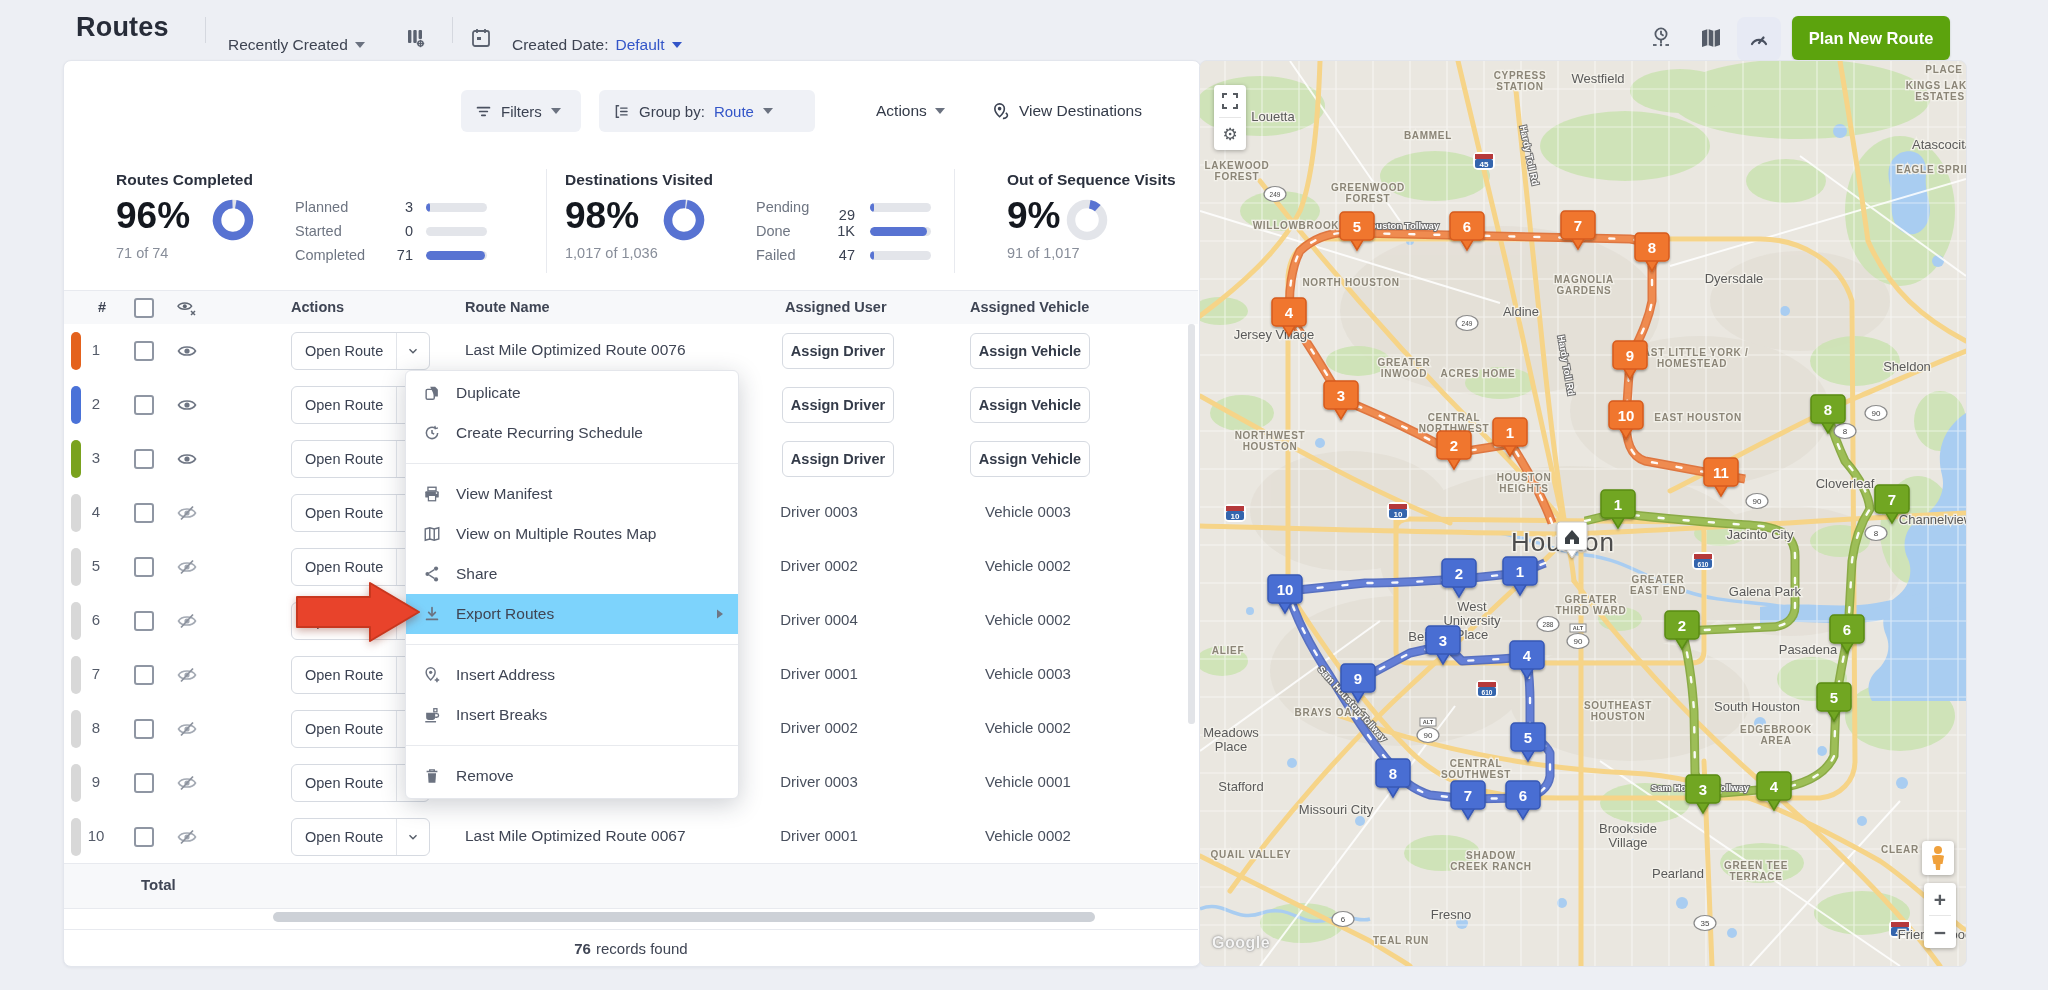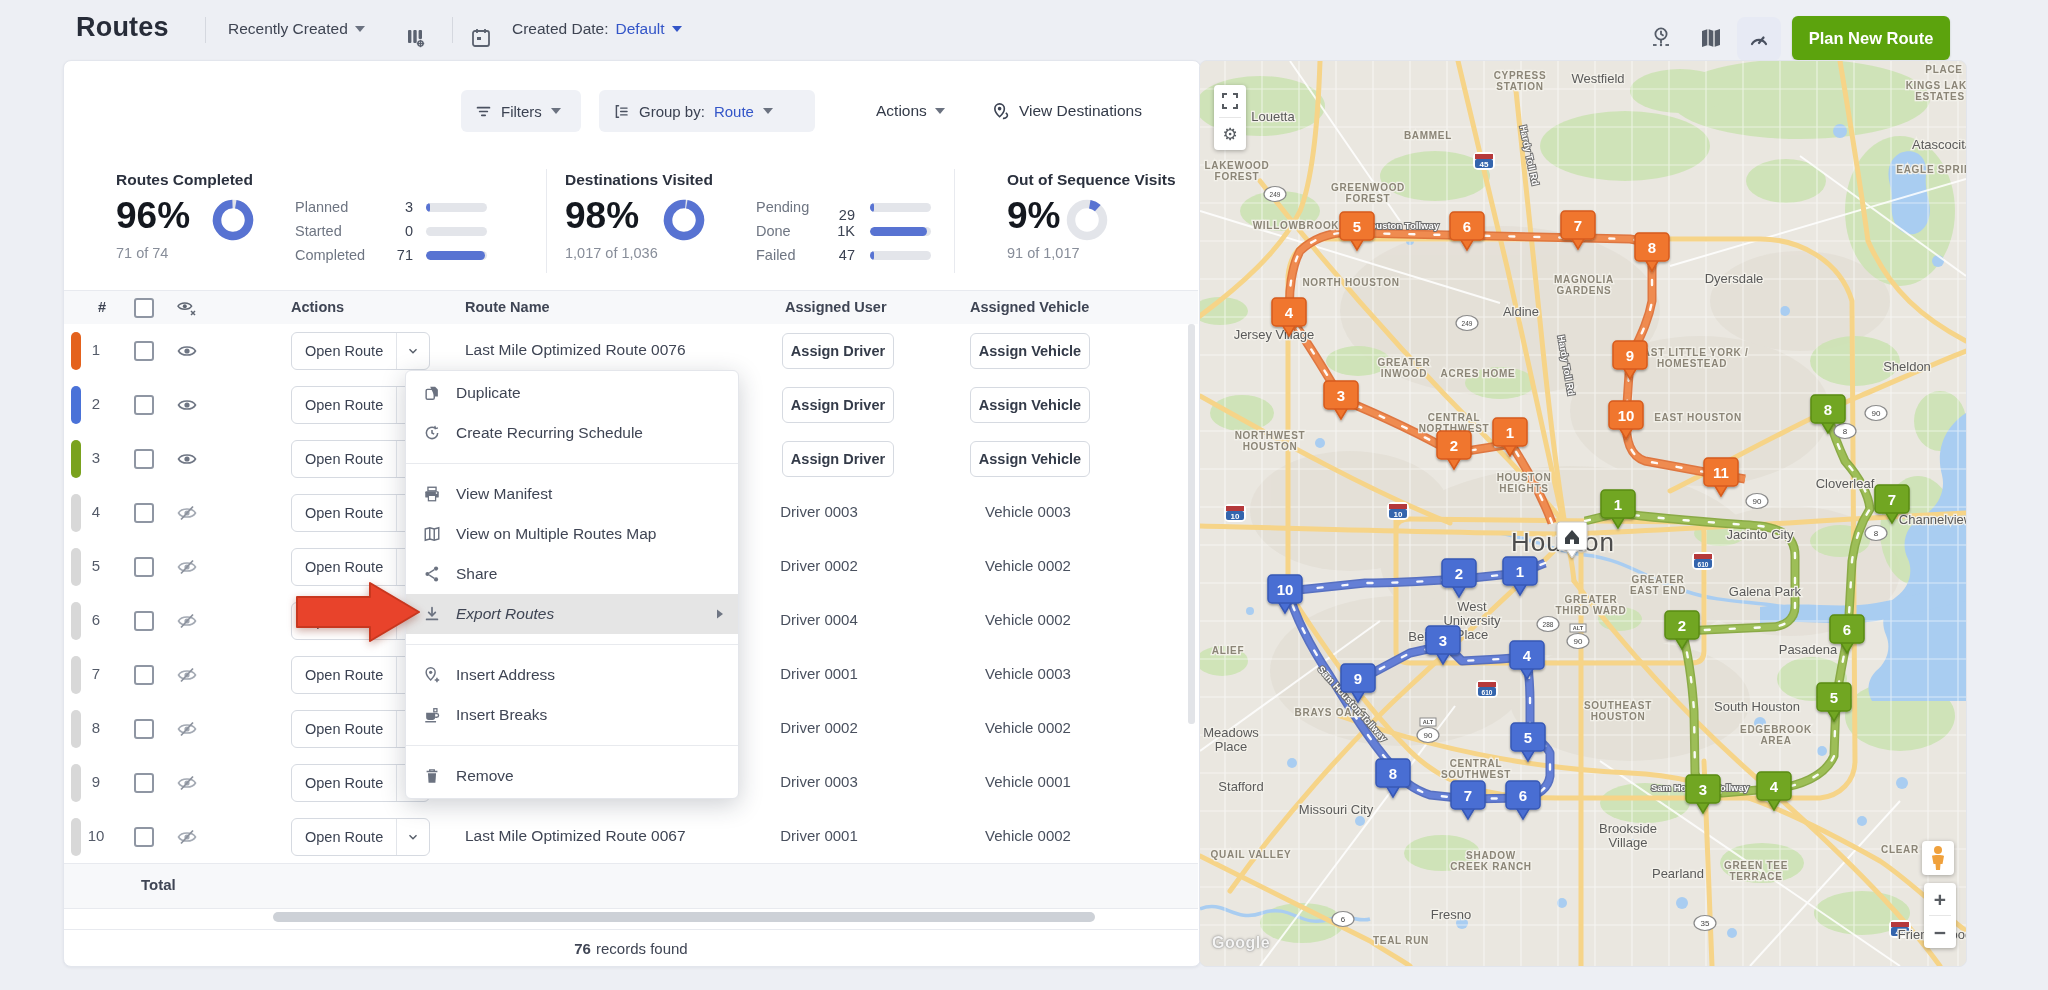--- a/index.html
+++ b/index.html
@@ -2,21 +2,21 @@
 <html><head>
 <meta charset="utf-8">
 <style>
   html,body{margin:0;padding:0;}
   body{width:2048px;height:990px;background:#edeff4;font-family:"Liberation Sans",sans-serif;position:relative;overflow:hidden;color:#3b4252;}
   #app{position:absolute;inset:0;}
   .abs{position:absolute;}
   
   .page-title{left:76px;top:12px;font-size:27px;font-weight:700;color:#272c38;letter-spacing:.2px;}
   .vdiv{width:1px;height:26px;background:#d5d8df;top:17px;}
-  .hd-item{top:20px;font-size:15.5px;color:#3e4452;display:flex;align-items:center;gap:7px;}
+  .hd-item{top:36px;font-size:15.5px;color:#3e4452;display:flex;align-items:center;gap:7px;}
   .caret{width:0;height:0;border-left:5px solid transparent;border-right:5px solid transparent;border-top:6px solid #6b7280;display:inline-block;}
   .caret.blue{border-top-color:#3355c8;}
   .blue-txt{color:#3355c8;font-weight:400;}
   .hd-ic{width:26px;height:26px;top:25px;display:flex;align-items:center;justify-content:center;}
   .gauge-wrap{left:1737px;top:17px;width:44px;height:44px;background:#e7eaf4;border-radius:8px;display:flex;align-items:center;justify-content:center;}
   .plan-btn{left:1792px;top:16px;width:158px;height:44px;background:#5ca30d;border-radius:6px;color:#fff;font-size:16.5px;font-weight:700;display:flex;align-items:center;justify-content:center;box-shadow:0 1px 2px rgba(40,80,0,.25);cursor:pointer;}
   
   .card{left:63px;top:60px;width:1136px;height:905px;background:#fff;border:1px solid #e3e6ed;border-radius:8px;box-shadow:0 1px 3px rgba(20,30,60,.06);}
   .search{left:39px;top:29px;width:339px;height:42px;border:1px solid #d9dce3;border-radius:6px;display:flex;align-items:center;gap:10px;padding:0 12px;box-sizing:border-box;background:#fff;}
   .search input{border:none;outline:none;font-size:15px;color:#3b4252;width:100%;font-family:"Liberation Sans",sans-serif;background:transparent;}
@@ -57,21 +57,21 @@
   .vscroll{left:1124px;top:263px;width:7px;height:539px;}
   .vscroll i{display:block;width:7px;height:400px;background:#e2e4e8;border-radius:3px;}
   .total-row{left:0;top:802px;width:1134px;height:44px;background:#f7f8fa;border-top:1px solid #e8eaef;border-bottom:1px solid #e8eaef;}
   .total-lbl{position:absolute;left:77px;top:12px;font-size:15px;font-weight:600;color:#3f4554;}
   .hscroll{left:0;top:851px;width:1134px;height:11px;}
   .hscroll i{position:absolute;left:209px;width:822px;height:10px;background:#cdd1d7;border-radius:5px;cursor:pointer;}
   .cfooter{left:0;top:868px;width:1134px;height:36px;border-top:1px solid #e8eaef;display:flex;align-items:center;justify-content:center;font-size:15px;color:#3f4554;gap:5px;}
   
   .cmenu{left:405px;top:370px;width:332px;background:#fff;border:1px solid #e4e6eb;border-radius:6px;box-shadow:0 6px 24px rgba(30,40,60,.22);padding:2px 0;z-index:30;}
   .mi{height:40px;display:flex;align-items:center;gap:14px;padding:0 16px;font-size:15.5px;color:#3f4554;cursor:pointer;position:relative;}
-  .mi.hl{background:#e5e5e5;font-style:italic;}
+  .mi.hl{background:#7dd3fc;}
   .mi-ic{width:20px;height:20px;display:flex;align-items:center;justify-content:center;flex:0 0 20px;}
   .mi-sub{position:absolute;right:12px;top:13px;}
   .mdiv{border-top:1px solid #e8eaee;margin:10px 0;}
   .red-arrow{left:293px;top:580px;z-index:40;filter:drop-shadow(0 3px 4px rgba(120,20,0,.35));}
   
   .mapcard{left:1199px;top:60px;width:766px;height:905px;border:1px solid #e2e5ec;border-radius:8px;overflow:hidden;background:#eae7e0;}
   .map-ctl{background:#fff;border-radius:4px;box-shadow:0 1px 4px rgba(0,0,0,.3);position:absolute;}
   .map-ctl .cell{width:32px;height:32px;display:flex;align-items:center;justify-content:center;cursor:pointer;color:#565b61;}
   .map-ctl .sep{border-top:1px solid #e6e6e6;margin:0 5px;}
   .zoomtxt{font-size:21px;font-weight:700;color:#585c62;line-height:1;}

